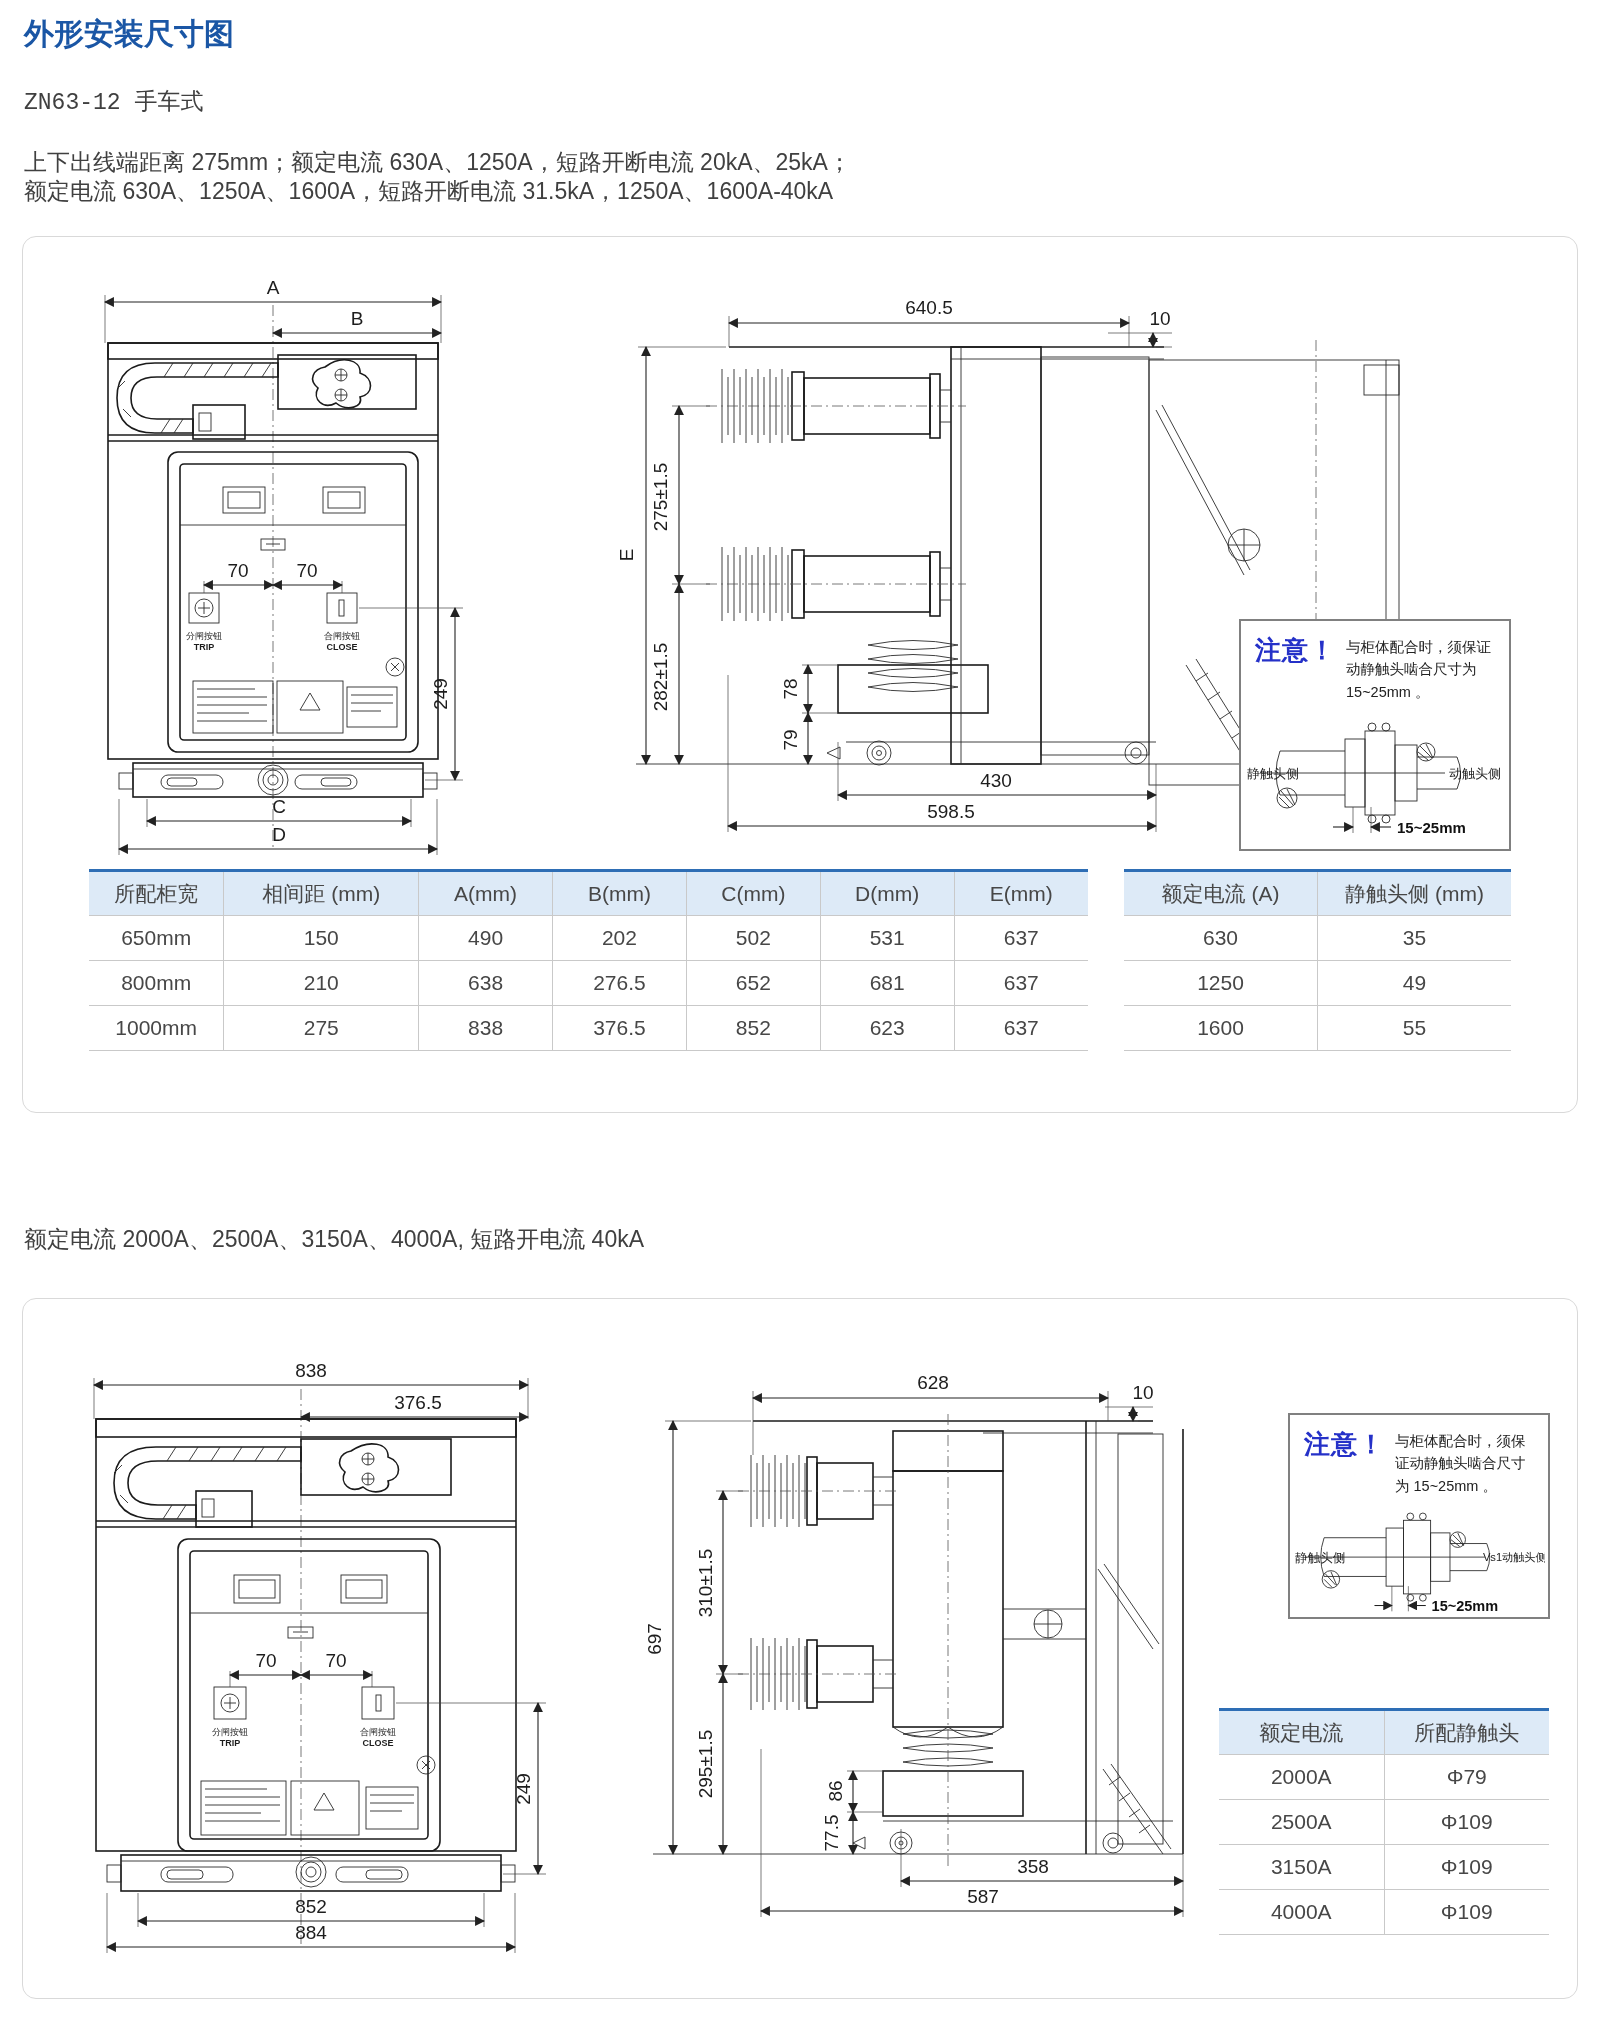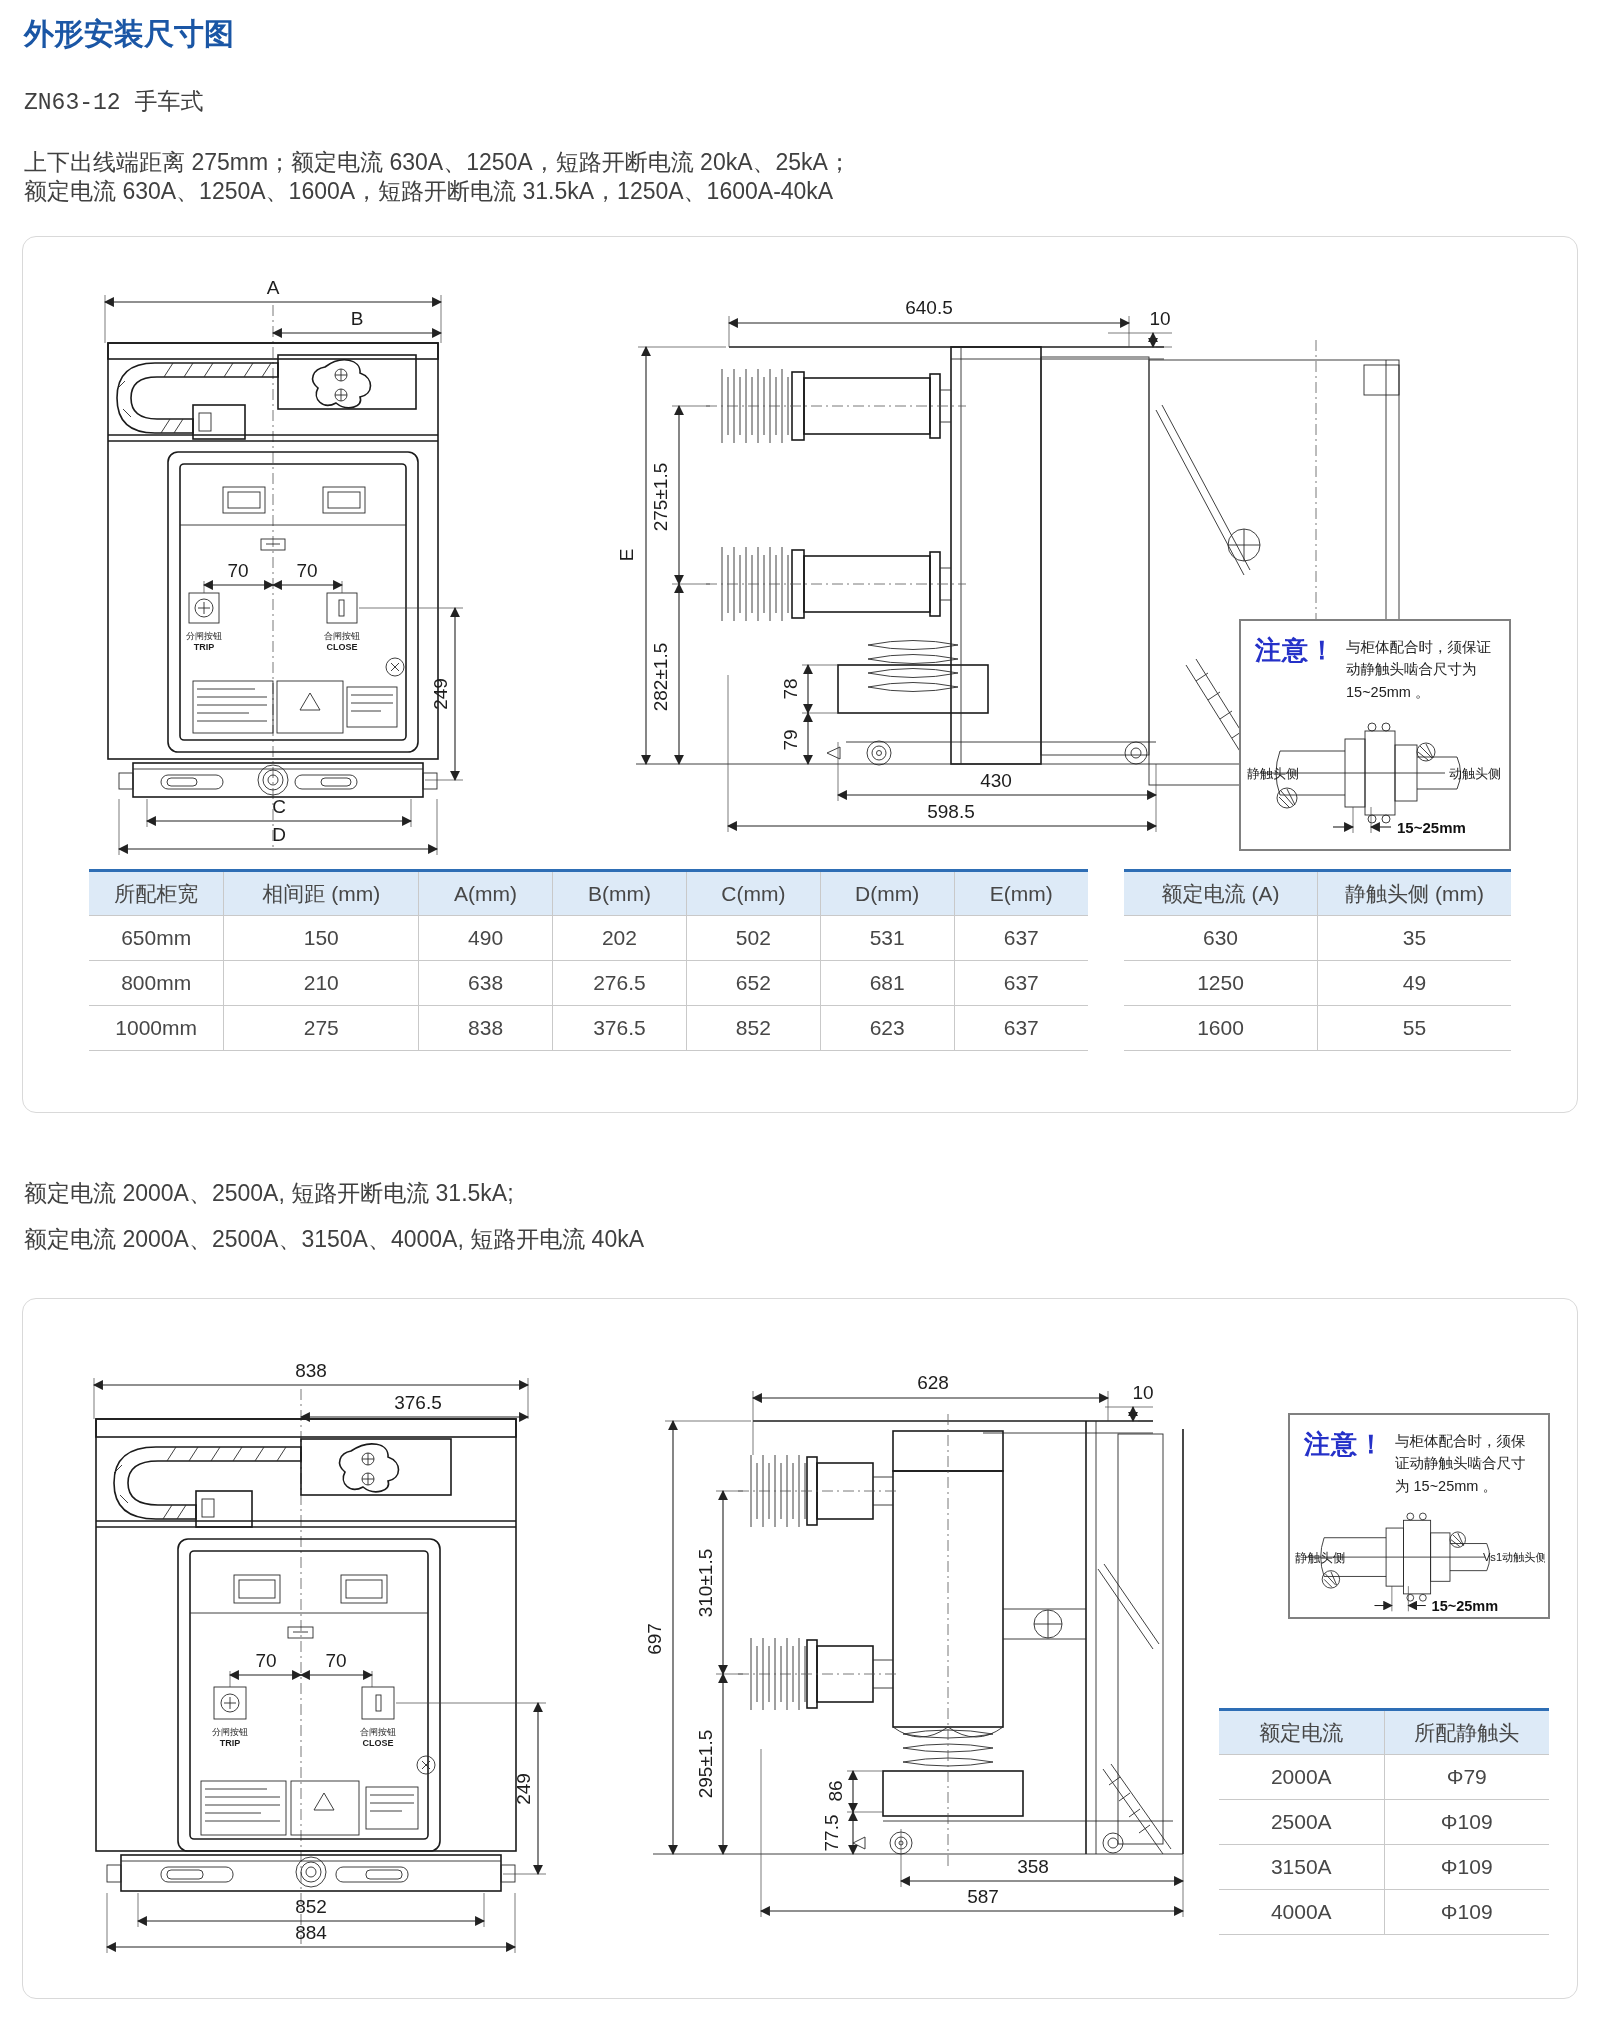--- a/index.html
+++ b/index.html
@@ -318,21 +318,20 @@
         <td>49</td>
       </tr>
       <tr>
         <td>1600</td>
         <td>55</td>
       </tr>
     </tbody>
       </table>
   </div>
 
-  <div class="tline" style="top:1178px;">额定电流 2000A、2500A, 短路开断电流 31.5kA;</div>
   <div class="tline" style="top:1224px;">额定电流 2000A、2500A、3150A、4000A, 短路开电流 40kA</div>
 
   <div class="panel" id="panel2">
 
     <svg class="drw" style="left:43px; top:30px;" width="490" height="625" viewBox="0 0 490 625">
       <line class="cl" x1="235" y1="60" x2="235" y2="615"></line>
       <g class="o">
         <rect x="30" y="90" width="420" height="432"></rect>
         <rect x="30" y="90" width="420" height="18"></rect>
         <line x1="30" y1="192" x2="450" y2="192"></line>

